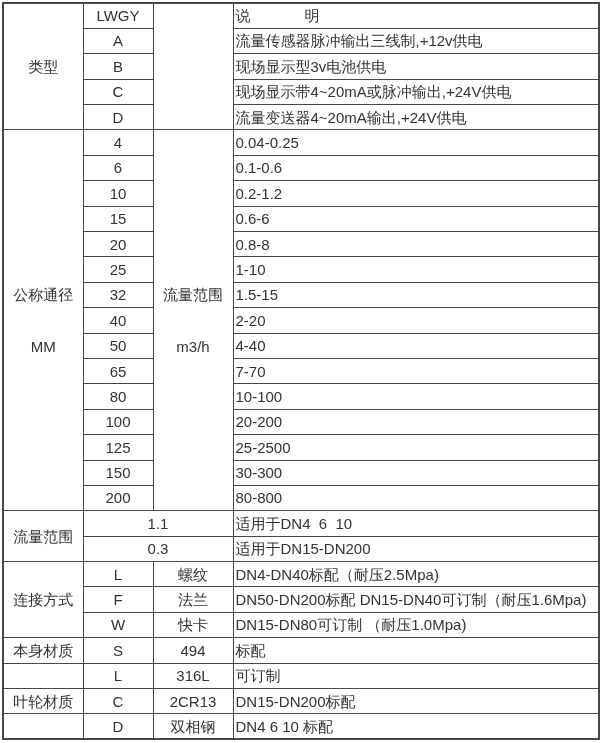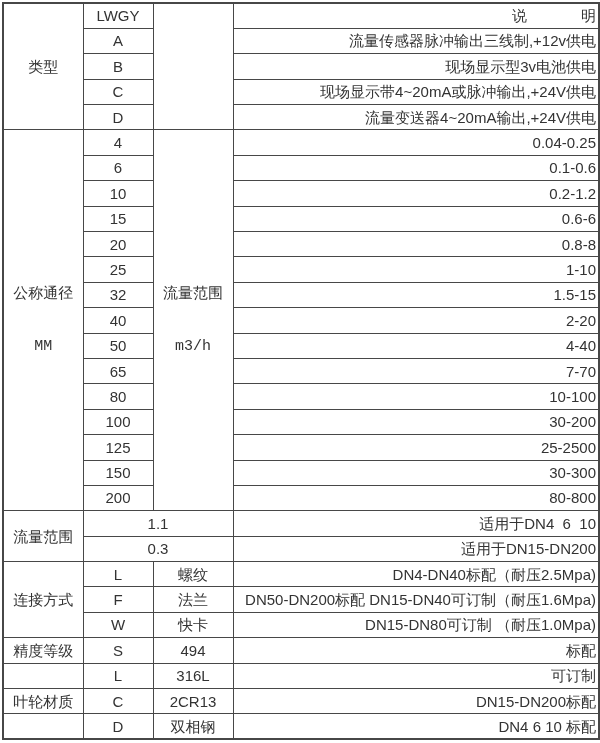--- a/index.html
+++ b/index.html
@@ -27,22 +27,22 @@
     padding: 0 2px;
     font-size: 15px;
     line-height: 1.15;
     color: #333333;
     vertical-align: middle;
     white-space: pre-wrap;
     overflow: hidden;
   }
   td.c { text-align: center; }          
   td.l { text-align: center; padding-left: 4px; }   
-  td.d { text-align: right; padding-left: 4px; margin-left: 8px; }   
-  .two-line div { text-align: center; font-family: Liberation Mono, monospace; }
+  td.d { text-align: left; padding-left: 4px; margin-left: 8px; }   
+  .two-line div { text-align: center; }
   .gap { margin-left: 54px; }           
 </style>
 </head>
 <body>
 
 <table class="spec">
   <colgroup>
     <col style="width:80px">
     <col style="width:70px">
     <col style="width:80px">
@@ -120,21 +120,21 @@
     <tr>
       <td class="c">65</td>
       <td class="d">7-70</td>
     </tr>
     <tr>
       <td class="c">80</td>
       <td class="d">10-100</td>
     </tr>
     <tr>
       <td class="c">100</td>
-      <td class="d">30-200</td>
+      <td class="d">20-200</td>
     </tr>
     <tr>
       <td class="c">125</td>
       <td class="d">25-2500</td>
     </tr>
     <tr>
       <td class="c">150</td>
       <td class="d">30-300</td>
     </tr>
     <tr>
@@ -163,21 +163,21 @@
       <td class="l">法兰</td>
       <td class="d">DN50-DN200标配 DN15-DN40可订制（耐压1.6Mpa)</td>
     </tr>
     <tr>
       <td class="c">W</td>
       <td class="l">快卡</td>
       <td class="d">DN15-DN80可订制 （耐压1.0Mpa)</td>
     </tr>
 
     <tr>
-      <td class="l">精度等级</td>
+      <td class="l">本身材质</td>
       <td class="c">S</td>
       <td class="l">494</td>
       <td class="d">标配</td>
     </tr>
     <tr>
       <td class="l"></td>
       <td class="c">L</td>
       <td class="l">316L</td>
       <td class="d">可订制</td>
     </tr>

